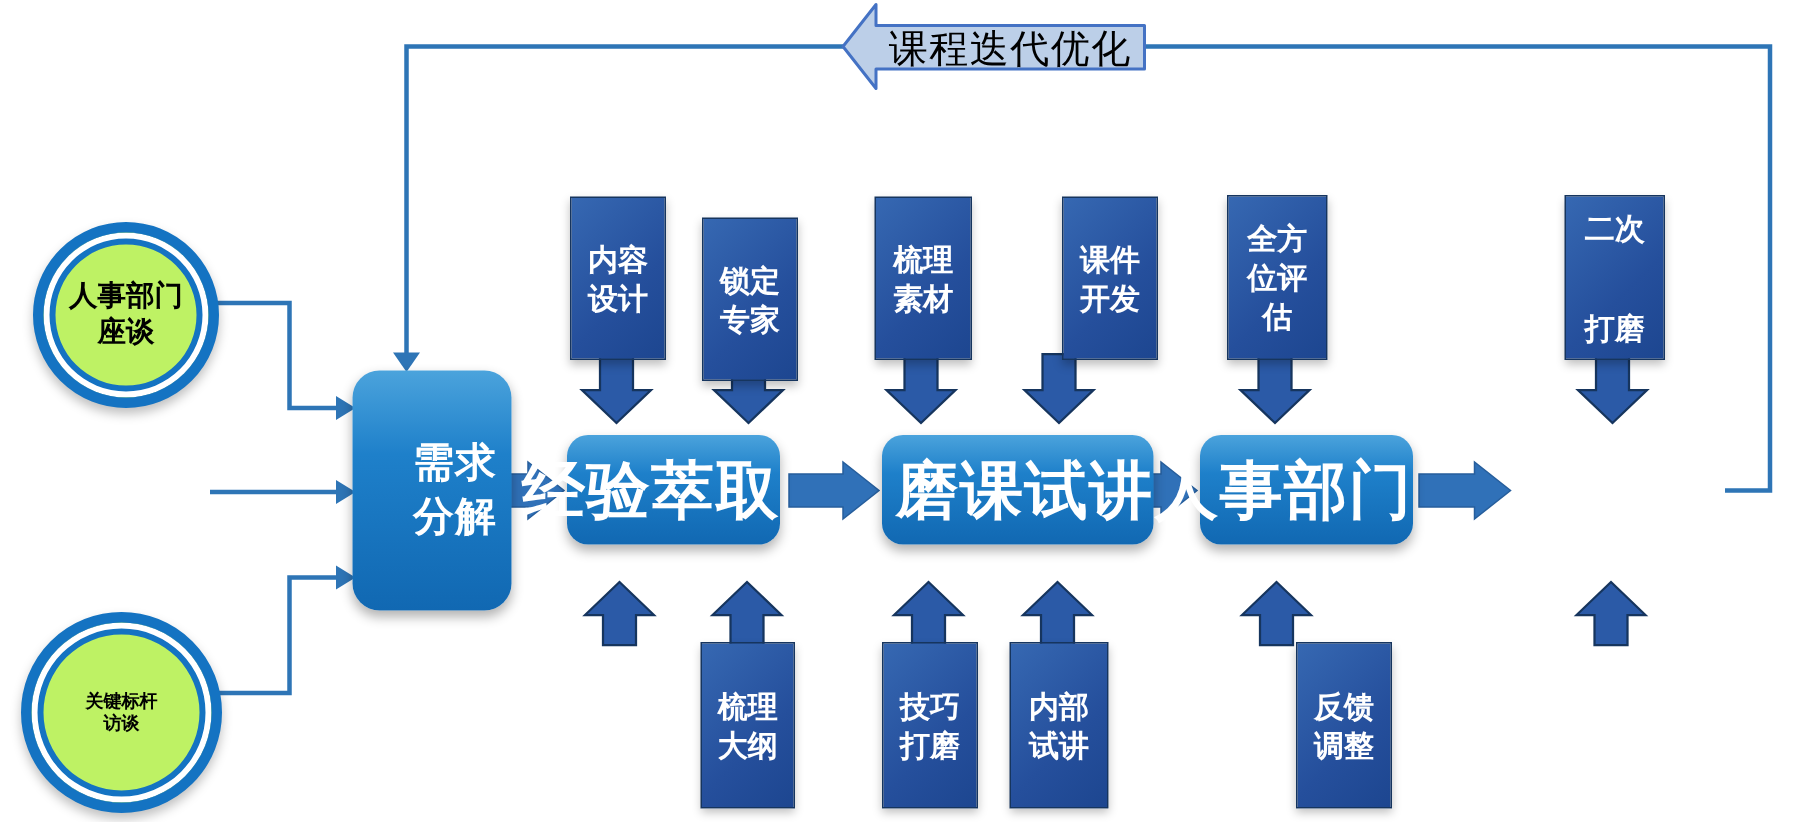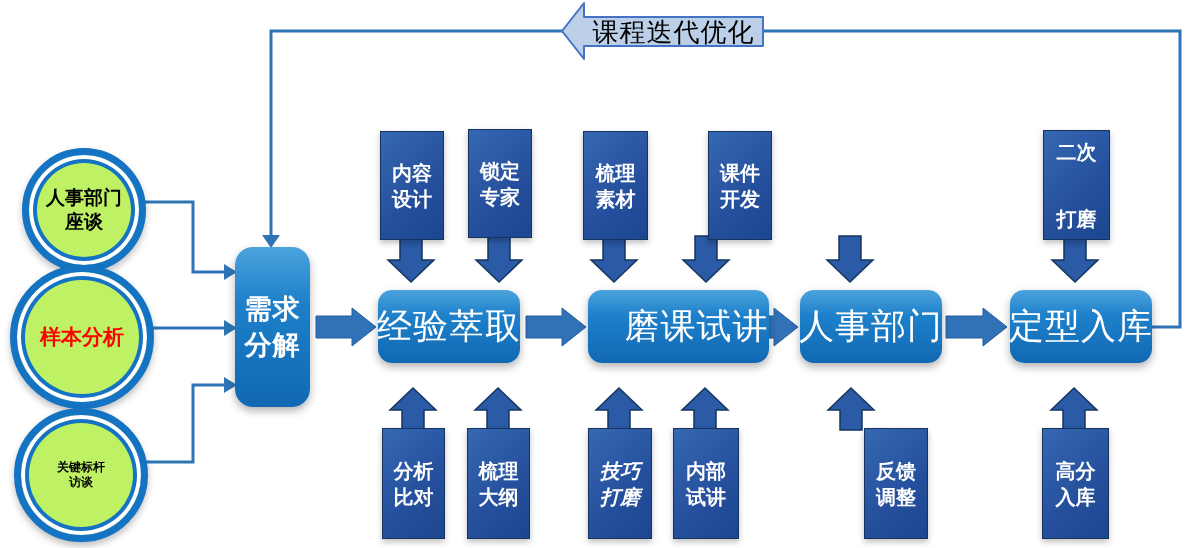--- a/index.html
+++ b/index.html
@@ -19,30 +19,30 @@
   }
   .src-circle span{display:block;}
   .src-circle span:empty{display:none;}
 
   
   .intake-box{
     position:absolute;border-radius:18px;
     background:linear-gradient(180deg,#4BA3DC 0%,#1E80CA 35%,#1168B2 100%);
     box-shadow:0 4px 8px rgba(0,0,0,0.3);
     display:flex;flex-direction:column;align-items:center;justify-content:center;
-    color:#fff;font-weight:700;font-size:27px;line-height:1.35;letter-spacing:1px;text-align:center;
+    color:#fff;font-weight:700;font-size:27px;line-height:1.35;letter-spacing:1px;text-align:center;padding-left:31px;
   }
 
   
   .stage-box{
     position:absolute;border-radius:14px;
     background:linear-gradient(180deg,#4BA3DC 0%,#1E80CA 35%,#1168B2 100%);
     box-shadow:0 4px 8px rgba(0,0,0,0.3);
-    display:flex;align-items:center;justify-content:center;
-    color:#fff;font-weight:400;font-size:35px;letter-spacing:1px;white-space:nowrap;
+    display:flex;align-items:center;justify-content:flex-end;
+    color:#fff;font-weight:700;font-size:42px;letter-spacing:1px;white-space:nowrap;
   }
 
   
   .vbox{
     position:absolute;
     background:linear-gradient(135deg,#3668B2 0%,#254F9C 60%,#1D4690 100%);
     border:1.5px solid #16355E;
     box-shadow:0 3px 6px rgba(0,0,0,0.25);
     display:flex;flex-direction:column;align-items:center;justify-content:center;
     color:#fff;font-weight:700;font-size:20px;line-height:1.3;text-align:center;
@@ -98,86 +98,76 @@
     <polygon points="840,430 840,410 828,410 851,388 874,410 862,410 862,430" fill="#2B5AA7" stroke="#16355E" stroke-width="1.5"></polygon>
     <polygon points="1063,430 1063,410 1051,410 1074,388 1097,410 1085,410 1085,430" fill="#2B5AA7" stroke="#16355E" stroke-width="1.5"></polygon>
   </svg>
 
   <div class="feedback-label" style="left:584px;top:17px;width:179px;height:30px;">课程迭代优化</div>
 
   <div class="src-circle" style="left: 22px; top: 148px; width: 110px; height: 110px; font-size: 19px; color: rgb(0, 0, 0);">
     <span>人事部门</span>
     <span>座谈</span>
   </div>
-  <div class="src-circle" style="left: 10px; top: 265px; width: 130px; height: 130px; font-size: 21px; color: rgb(255, 0, 0);">
-    <span>样本分析</span>
-
-  </div>
   <div class="src-circle" style="left: 14px; top: 408px; width: 120px; height: 120px; font-size: 12px; color: rgb(0, 0, 0);">
     <span>关键标杆</span>
     <span>访谈</span>
   </div>
 
   <div class="intake-box" style="left:235px;top:247px;width:75px;height:160px;">
     <span>需求</span>
     <span>分解</span>
   </div>
 
   <div class="stage-box" style="left:378px;top:290px;width:142px;height:73px;">
     <span>经验萃取</span>
   </div>
   <div class="stage-box" style="left:588px;top:290px;width:145px;height:73px;padding-left:36px;">
     <span>磨课试讲</span>
   </div>
   <div class="stage-box" style="left:800px;top:290px;width:142px;height:73px;">
     <span>人事部门</span>
   </div>
-  <div class="stage-box" style="left:1010px;top:290px;width:142px;height:73px;">
-    <span>定型入库</span>
-  </div>
 
   <div class="vbox" style="left:380px;top:131px;width:62px;height:107px;">
     <span>内容</span>
     <span>设计</span>
   </div>
-  <div class="vbox" style="left:468px;top:129px;width:62px;height:107px;">
+  <div class="vbox" style="left:468px;top:145px;width:62px;height:107px;">
     <span>锁定</span>
     <span>专家</span>
   </div>
   <div class="vbox" style="left:583px;top:131px;width:63px;height:107px;">
     <span>梳理</span>
     <span>素材</span>
   </div>
   <div class="vbox" style="left:708px;top:131px;width:62px;height:107px;">
     <span>课件</span>
     <span>开发</span>
   </div>
+  <div class="vbox" style="left:818px;top:130px;width:65px;height:108px;">
+    <span>全方</span>
+    <span>位评</span>
+    <span>估</span>
+  </div>
   <div class="vbox" style="left:1043px;top:130px;width:65px;height:108px;gap:41px;">
     <span>二次</span>
     <span>打磨</span>
   </div>
 
-  <div class="vbox" style="left:382px;top:428px;width:61px;height:109px;">
-    <span>分析</span>
-    <span>比对</span>
-  </div>
   <div class="vbox" style="left:467px;top:428px;width:61px;height:109px;">
     <span>梳理</span>
     <span>大纲</span>
   </div>
-  <div class="vbox" style="left:588px;top:428px;width:62px;height:109px;font-style:italic;">
+  <div class="vbox" style="left:588px;top:428px;width:62px;height:109px;">
     <span>技巧</span>
     <span>打磨</span>
   </div>
   <div class="vbox" style="left:673px;top:428px;width:64px;height:109px;align-items:center;">
     <span>内部</span>
     <span>试讲</span>
   </div>
   <div class="vbox" style="left:864px;top:428px;width:62px;height:109px;">
     <span>反馈</span>
     <span>调整</span>
   </div>
-  <div class="vbox" style="left:1042px;top:428px;width:65px;height:109px;">
-    <span>高分</span>
-    <span>入库</span>
-  </div>
 
 </div>
 
 </body></html>

